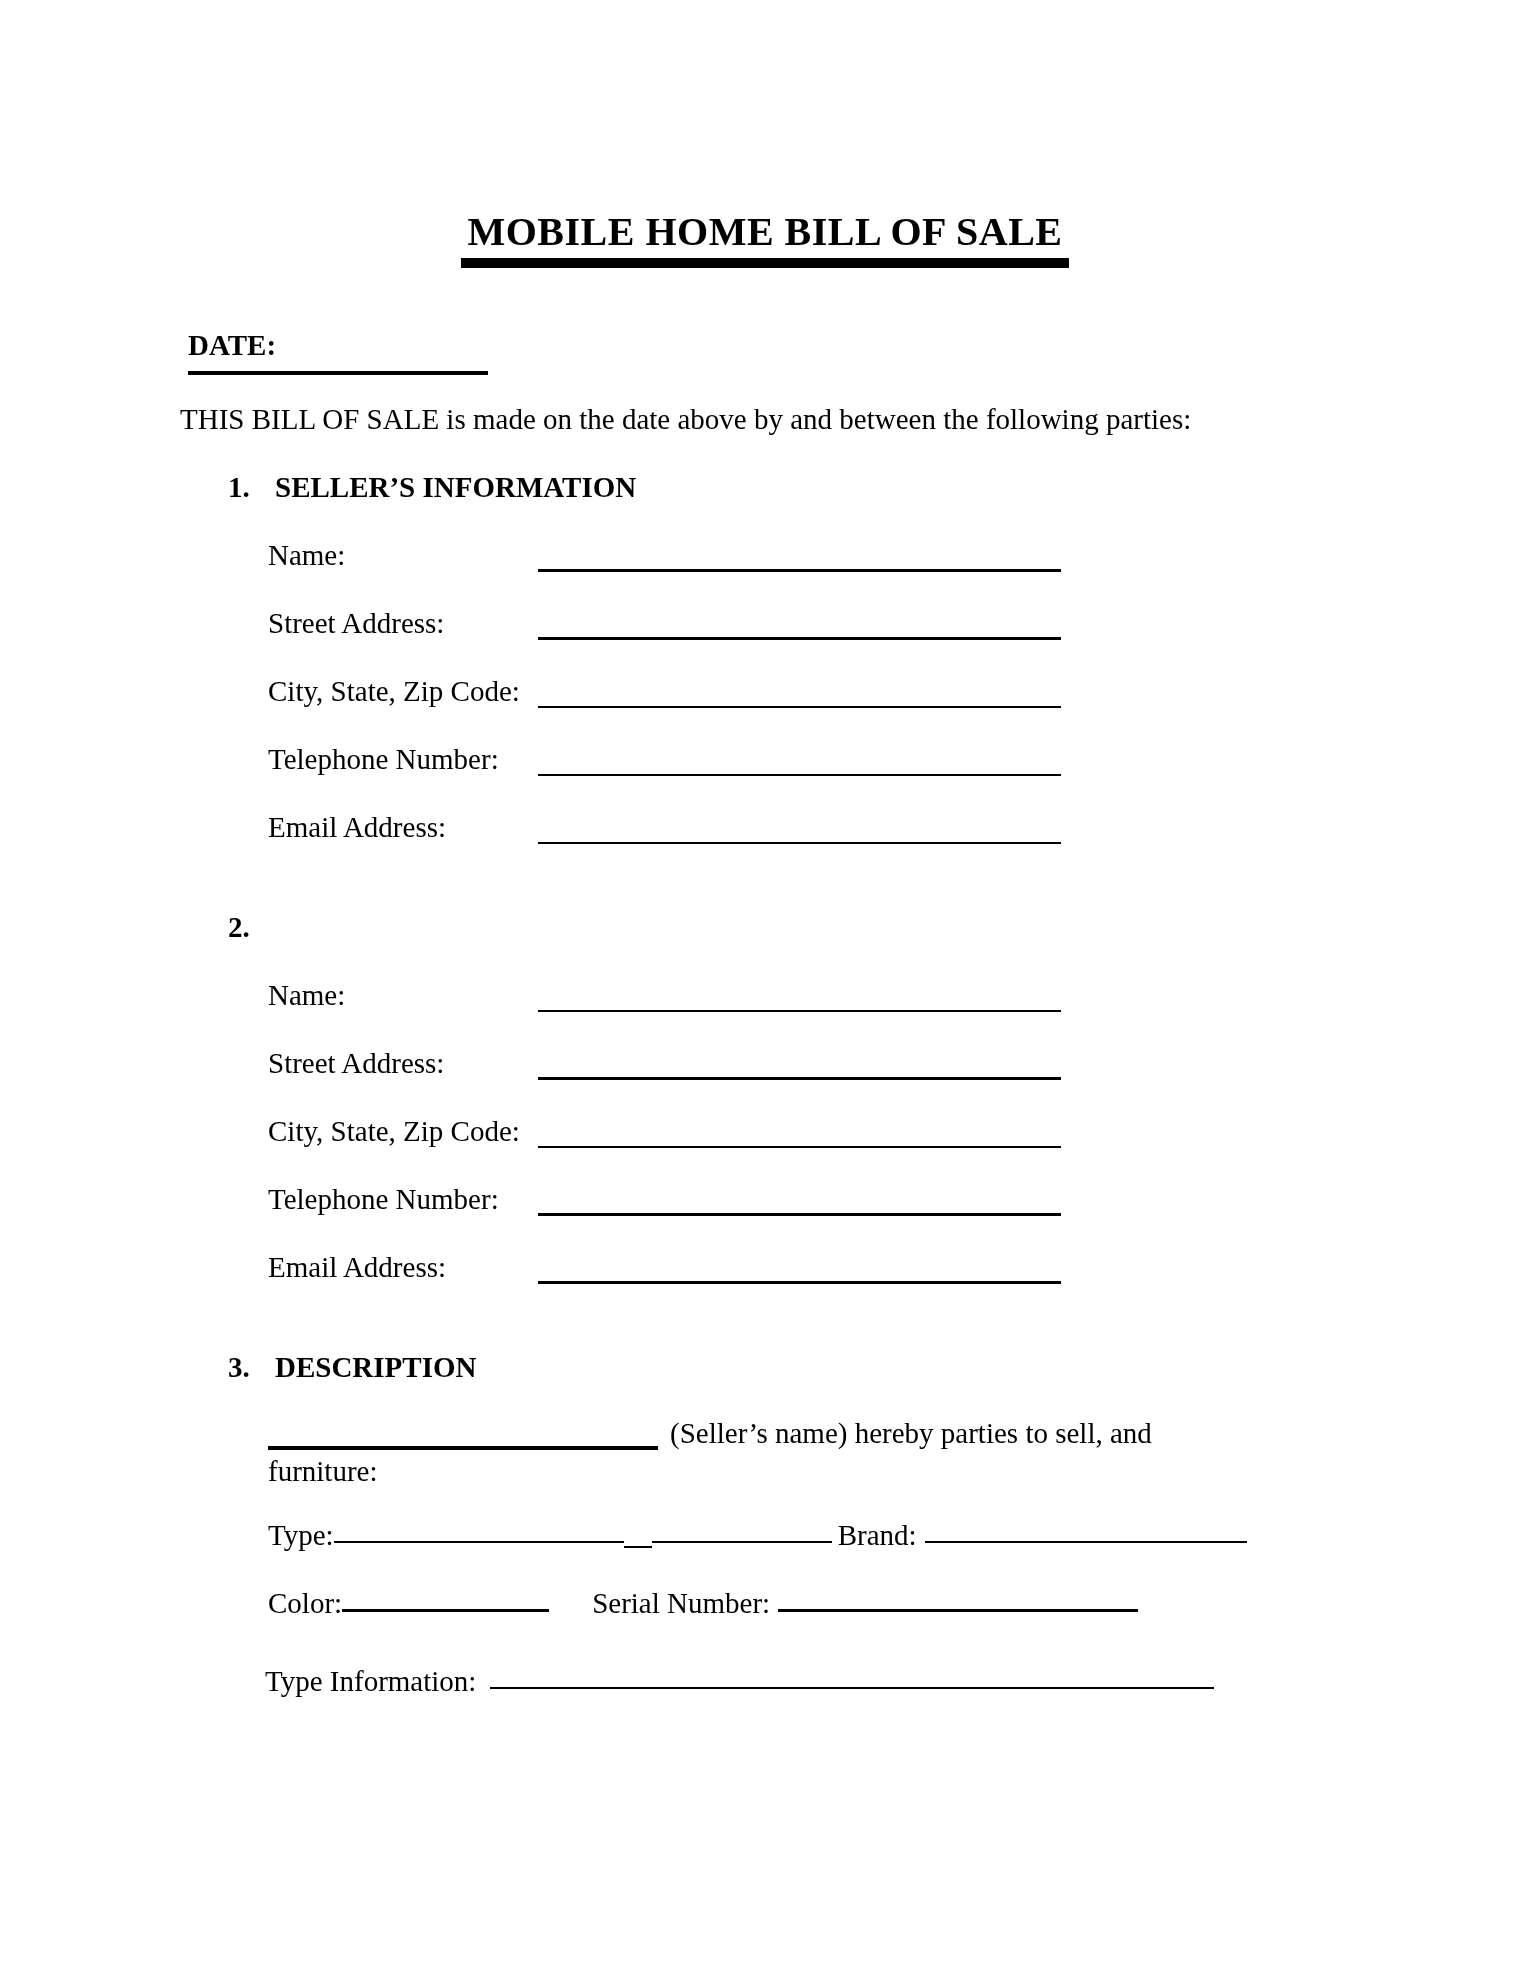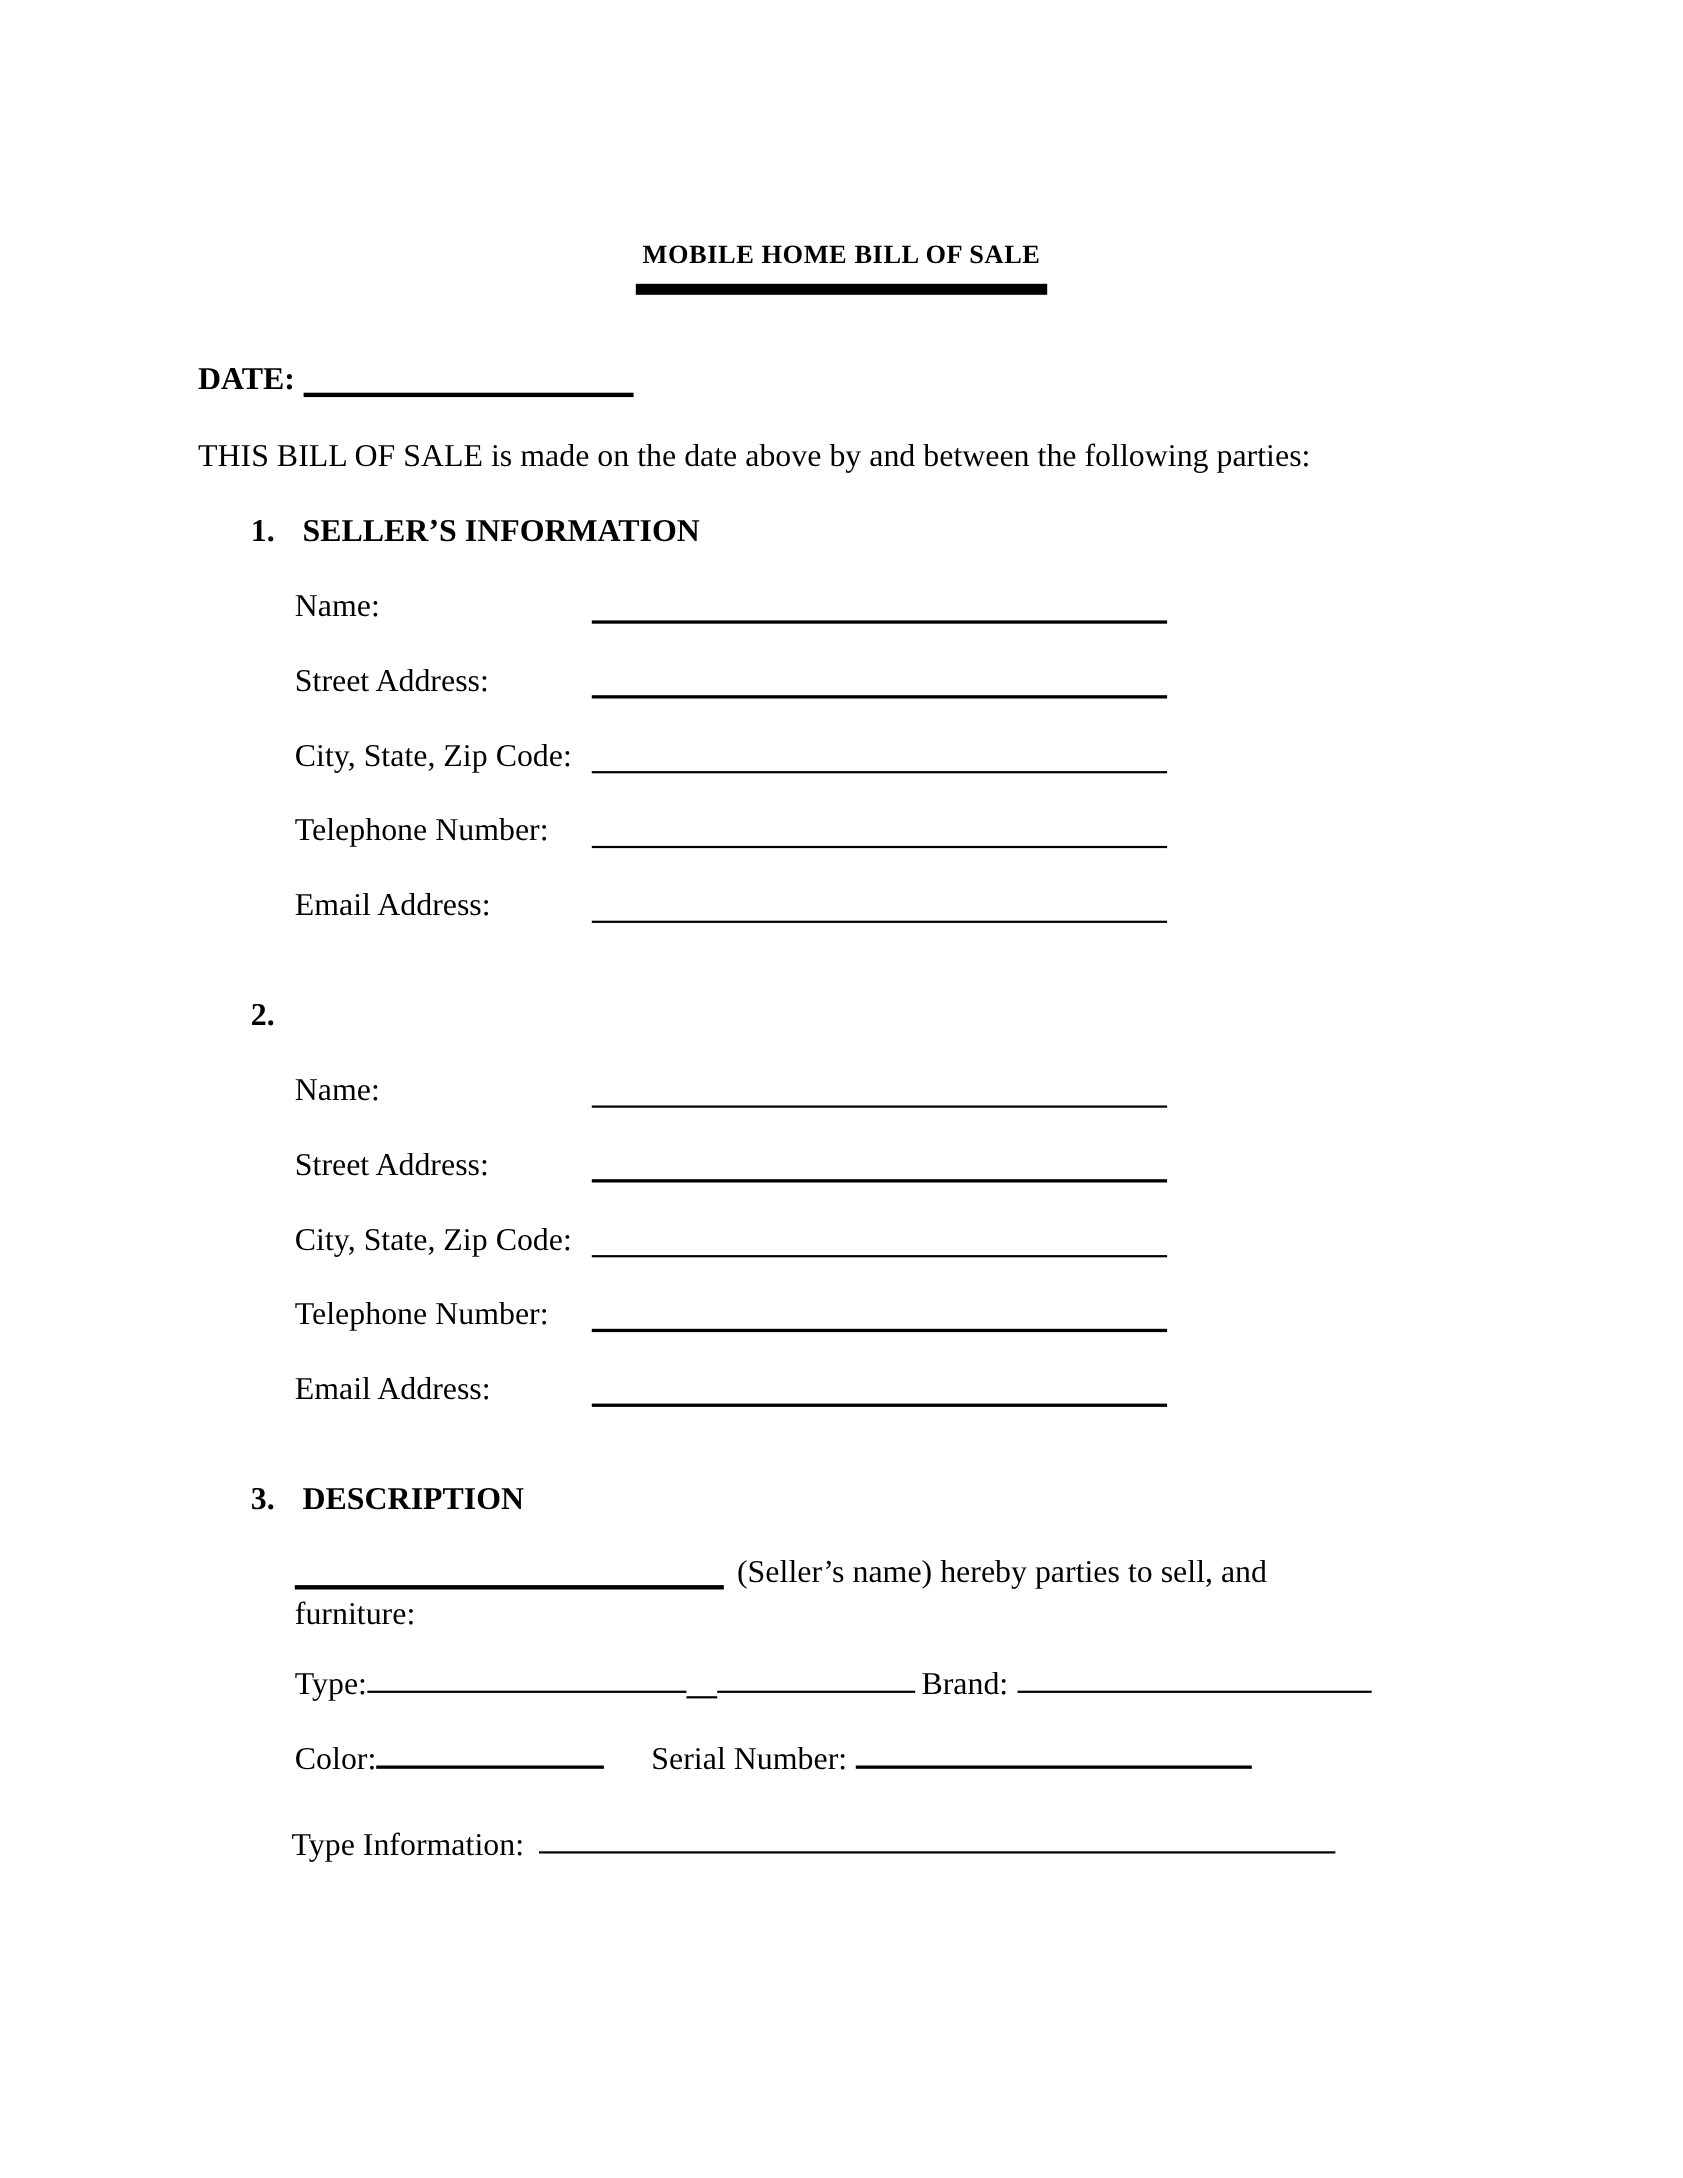--- a/index.html
+++ b/index.html
@@ -17,33 +17,34 @@
     font-family: "Liberation Serif", "DejaVu Serif", serif;
     font-size: 29px;
     line-height: 38px;
     box-sizing: border-box;
     padding: 0 180px;
     overflow: hidden;
   }
   .title {
     display: table;
     margin: 210px auto 0;
-    font-size: 24px;
+    font-size: 40px;
     font-weight: bold;
     line-height: 44px;
     letter-spacing: 0.5px;
     border-bottom: 10px solid #000;
     padding: 0 6px 4px 6px;
     white-space: nowrap;
   }
   .date-row {
     margin-top: 58px;
     font-weight: bold;
     display: flex;
     align-items: baseline;
+    flex-direction: column;
   }
   .blank {
     display: inline-block;
     border-bottom: 2px solid #000;
     transform: translateY(7px);
   }
   .blank.w3 { border-bottom-width: 3px; }
   .blank.w4 { border-bottom-width: 4px; }
   .date-line {
     width: 300px;

